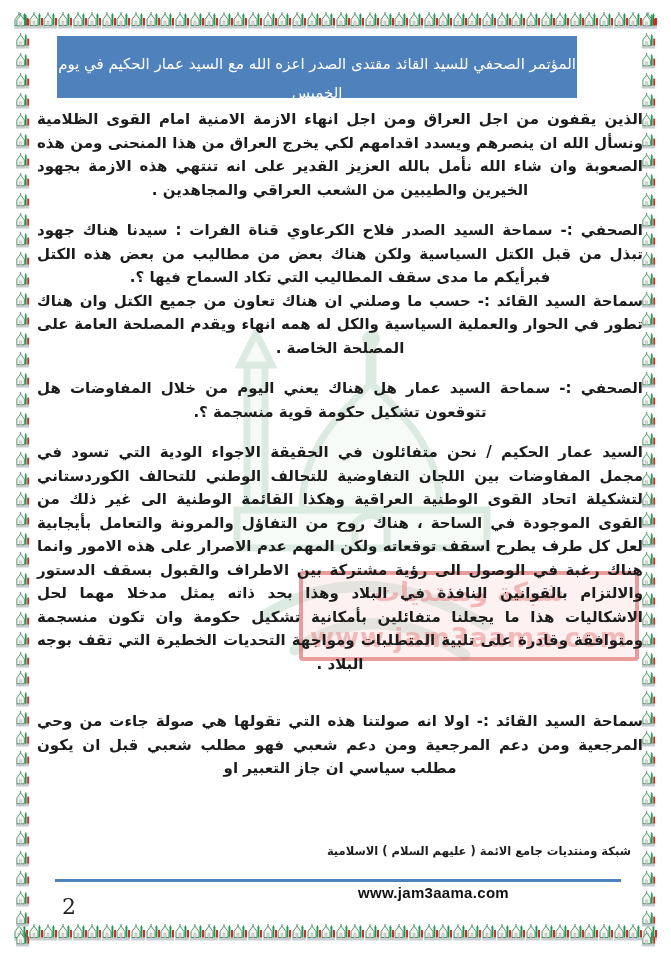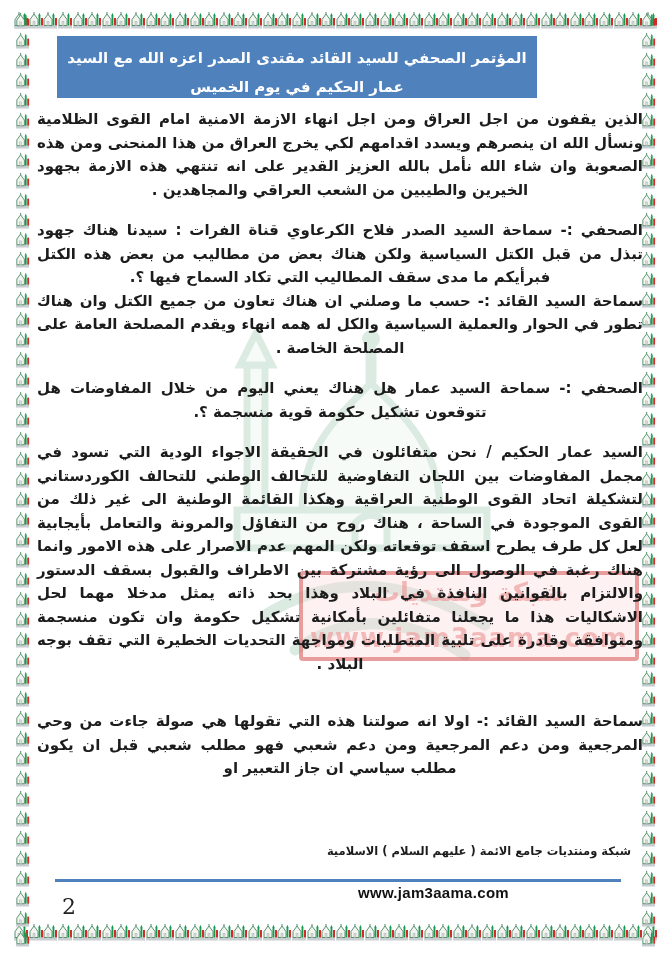--- a/index.html
+++ b/index.html
@@ -14,22 +14,22 @@
 
   
   .border-strip{position:absolute;display:flex;justify-content:space-between;pointer-events:none;}
   .border-strip.top{left:14px;right:14px;top:11px;height:18px;}
   .border-strip.bottom{left:14px;right:14px;top:922px;height:20px;}
   .border-strip.left{left:15px;top:12px;bottom:13px;width:15px;flex-direction:column;}
   .border-strip.right{right:15px;top:12px;bottom:13px;width:15px;flex-direction:column;}
   .border-strip svg{flex:none;}
 
   
-  .header-box{position:absolute;left:57px;top:36px;width:480px;height:62px;background:var(--accent);
-    color:#ffffff;text-align:center;direction:rtl;font-weight:bold;font-size:15px;line-height:29px;padding-top:8px;}
+  .header-box{position:absolute;left:57px;top:36px;width:520px;height:62px;background:var(--accent);
+    color:#ffffff;text-align:center;direction:rtl;font-weight:normal;font-size:15px;line-height:29px;padding-top:14px;}
 
   
   .wm-mosque{position:absolute;left:185px;top:295px;width:360px;height:400px;opacity:.17;pointer-events:none;}
   .wm-box{position:absolute;left:299px;top:571px;width:340px;height:90px;
     border:4px solid rgba(213,72,72,.50);border-radius:4px;background:rgba(248,213,213,.32);
     display:flex;flex-direction:column;justify-content:space-between;align-items:center;
     pointer-events:none;overflow:hidden;}
   .wm-title{direction:rtl;color:rgba(236,148,148,.62);font-weight:bold;font-size:26px;letter-spacing:7px;line-height:30px;margin-top:2px;white-space:nowrap;}
   .wm-url{color:rgba(236,148,148,.60);font-weight:bold;font-size:26px;letter-spacing:1px;line-height:30px;margin-bottom:4px;white-space:nowrap;}
 

